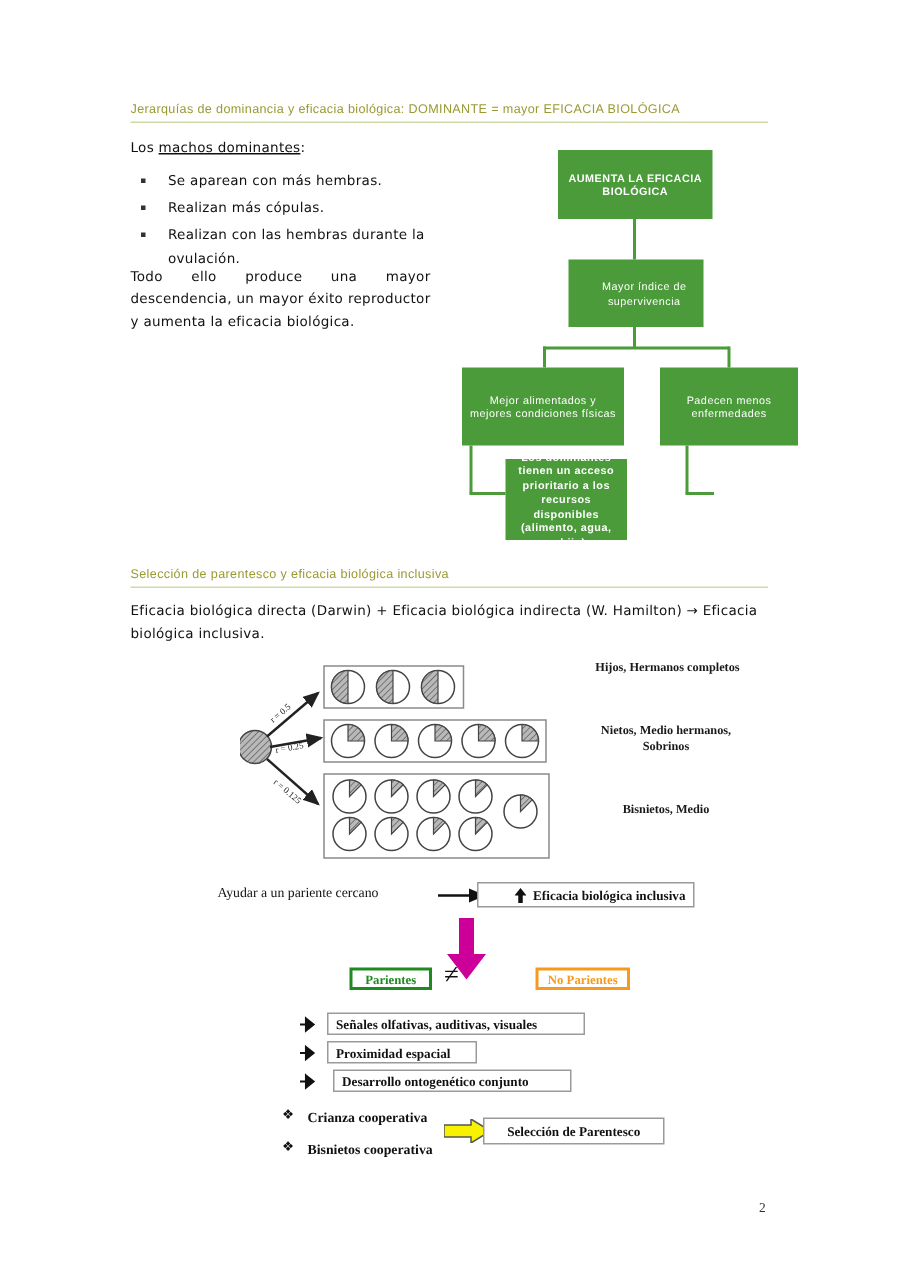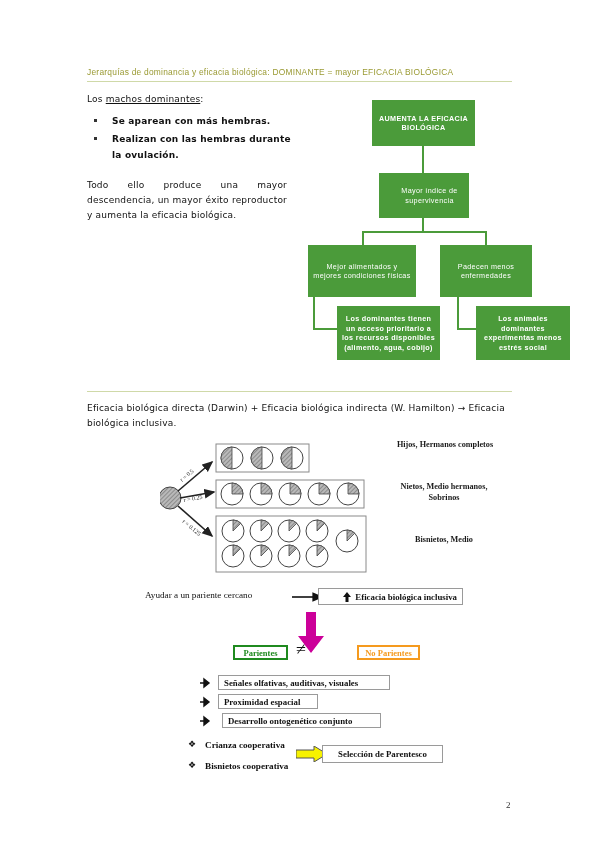--- a/index.html
+++ b/index.html
@@ -55,21 +55,20 @@
   .bullet-list {
     position: absolute;
     font-family: "DejaVu Sans", sans-serif;
     font-size: 9px;
     color: #111;
     line-height: 16px;
     letter-spacing: 0.2px;
     list-style: none;
     margin: 0;
     padding: 0;
-    font-weight: bold;
   }
   .bullet-list li {
     position: relative;
     padding-left: 22px;
     margin: 0 0 2px 0;
   }
   .bullet-list li::before {
     content: "";
     position: absolute;
     left: 4px;
@@ -185,20 +184,21 @@
 
   <div class="sec-heading" style="left:87px; top:67px;">Jerarquías de dominancia y eficacia biológica: DOMINANTE = mayor EFICACIA BIOLÓGICA</div>
   <div class="sec-rule" style="left:87px; top:81px; width:425px;"></div>
 
   <div class="prose" style="left:87px; top:92px;">
     <span>Los </span><span class="prose-underline">machos dominantes</span><span>:</span>
   </div>
 
   <ul class="bullet-list" style="left:90px; top:113px; width:210px;">
     <li>Se aparean con más hembras.</li>
+    <li>Realizan más cópulas.</li>
     <li>Realizan con las hembras durante la ovulación.</li>
   </ul>
 
   <div class="prose just" style="left:87px; top:178px; width:200px; line-height:15px;">Todo ello produce una mayor descendencia, un mayor éxito reproductor y aumenta la eficacia biológica.</div>
 
   <div class="flow-box bold" style="left:372px; top:100px; width:103px; height:46px;">AUMENTA LA EFICACIA BIOLÓGICA</div>
   <div class="connector conn-v" style="left:422px; top:146px; height:27px;"></div>
 
   <div class="flow-box" style="left:379px; top:173px; width:90px; height:45px;padding-left:15px;">Mayor índice de supervivencia</div>
 
@@ -209,23 +209,23 @@
 
   <div class="flow-box" style="left:308px; top:245px; width:108px; height:52px;">Mejor alimentados y mejores condiciones físicas</div>
   <div class="flow-box" style="left:440px; top:245px; width:92px; height:52px;">Padecen menos enfermedades</div>
 
   <div class="connector conn-v" style="left:313px; top:297px; height:32px;"></div>
   <div class="connector conn-h" style="left:313px; top:328px; width:24px;"></div>
 
   <div class="connector conn-v" style="left:457px; top:297px; height:32px;"></div>
   <div class="connector conn-h" style="left:457px; top:328px; width:19px;"></div>
 
-  <div class="flow-box" style="left:337px; top:306px; width:103px; height:54px; font-weight:bold;">Los dominantes tienen un acceso prioritario a los recursos disponibles (alimento, agua, cobijo)</div>
-  <div class="flow-box" style="left:476px; top:306px; width:94px; height:54px; font-weight:bold;">Los animales dominantes experimentas menos estrés social</div>
-
+  <div class="flow-box" style="left:337px; top:306px; width:81px; height:54px; font-weight:bold;">Los dominantes tienen un acceso prioritario a los recursos disponibles (alimento, agua, cobijo)</div>
+
+  <div class="sec-heading" style="left:87px; top:377px;">Selección de parentesco y eficacia biológica inclusiva</div>
   <div class="sec-rule" style="left:87px; top:391px; width:425px;"></div>
 
   <div class="prose" style="left:87px; top:401px; width:426px; line-height:15px;">Eficacia biológica directa (Darwin) + Eficacia biológica indirecta (W. Hamilton) → Eficacia biológica inclusiva.</div>
 
   <svg class="reldiag" style="left:160px; top:436px;" width="260" height="145" viewBox="0 0 260 145">
     <defs>
       <pattern id="hatch" width="3" height="3" patternUnits="userSpaceOnUse" patternTransform="rotate(45)">
         <rect width="3" height="3" fill="#b9b9b9"></rect>
         <line x1="0" y1="0" x2="0" y2="3" stroke="#6d6d6d" stroke-width="1.2"></line>
       </pattern>

